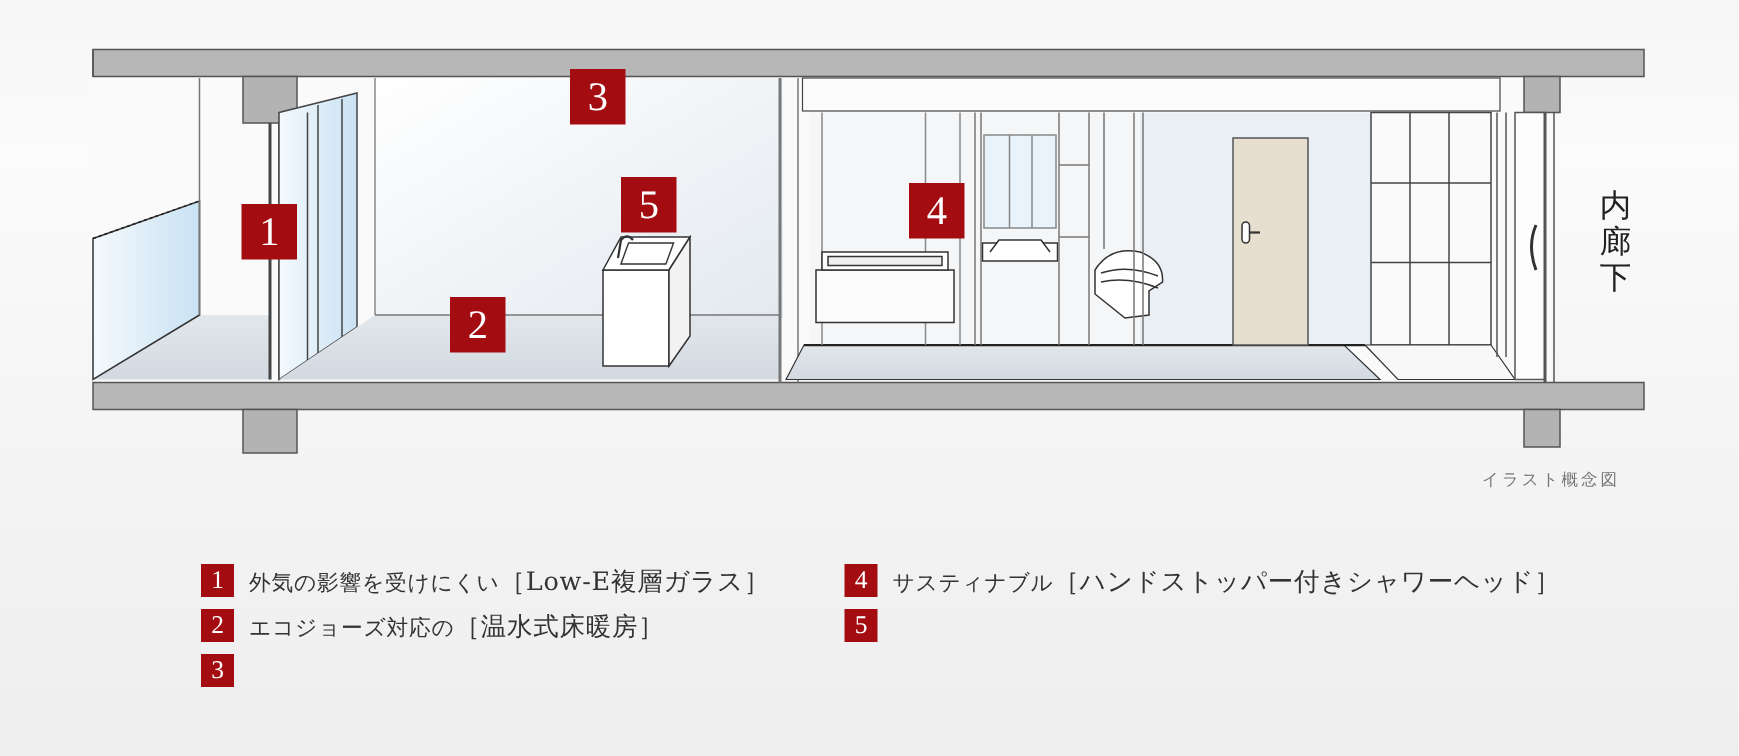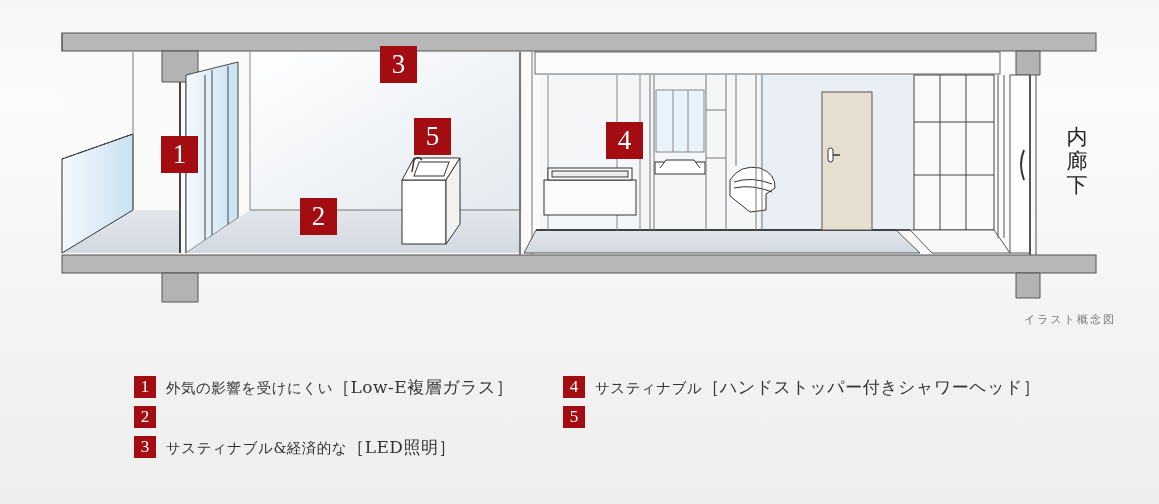--- a/index.html
+++ b/index.html
@@ -16,21 +16,21 @@
     display:flex; align-items:center; justify-content:center;
     font-size:27px; width:37px; height:37px; line-height:1;
   }
   .corridor {
     position:absolute; left:1062px; top:125px; width:30px;
     font-family:"DejaVu Serif",serif; font-size:21px; color:#222;
     line-height:24px; text-align:center;
   }
   .corridor span { display:block; }
   .caption {
-    position:absolute; left:1024px; top:312px; font-size:11px; color:#777;
+    position:absolute; left:988px; top:312px; font-size:11px; color:#777;
     letter-spacing:2px; font-family:"DejaVu Sans",sans-serif;
   }
   .legend { position:absolute; top:375px; }
   .legend-item {
     display:flex; align-items:center; height:24px; margin-bottom:6px;
     font-size:14.5px; color:#333;
   }
   .legend-num {
     width:22px; height:22px; background:#a30d12; color:#fff;
     display:flex; align-items:center; justify-content:center;
@@ -168,26 +168,26 @@
 
 <div class="legend" style="left:134px;">
   <div class="legend-item">
     <div class="legend-num">1</div>
     <div class="legend-text">
       <span>外気の影響を受けにくい</span><span class="bracket">［</span><span class="bracket">Low-E複層ガラス</span><span class="bracket">］</span>
     </div>
   </div>
   <div class="legend-item">
     <div class="legend-num">2</div>
+    <div class="legend-text">
+      <span>エコジョーズ対応の</span><span class="bracket">［</span><span class="bracket">温水式床暖房</span><span class="bracket">］</span>
+    </div>
   </div>
   <div class="legend-item">
     <div class="legend-num">3</div>
-    <div class="legend-text">
-      <span>サスティナブル&amp;経済的な</span><span class="bracket">［</span><span class="bracket">LED照明</span><span class="bracket">］</span>
-    </div>
   </div>
 </div>
 
 <div class="legend" style="left:563px;">
   <div class="legend-item">
     <div class="legend-num">4</div>
     <div class="legend-text">
       <span>サスティナブル</span><span class="bracket">［</span><span class="bracket">ハンドストッパー付きシャワーヘッド</span><span class="bracket">］</span>
     </div>
   </div>

